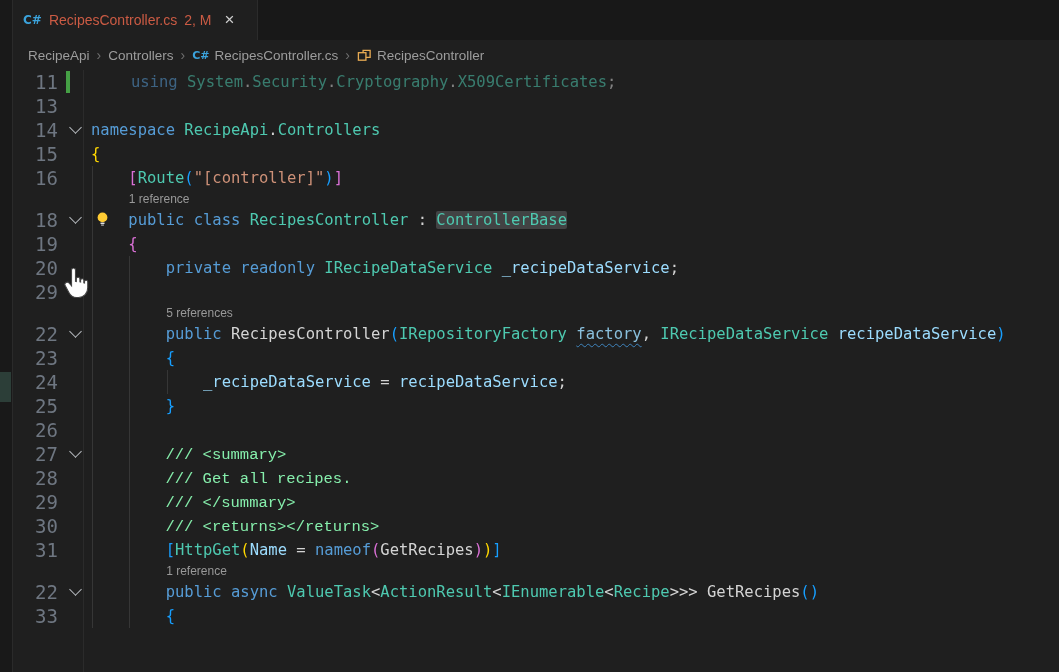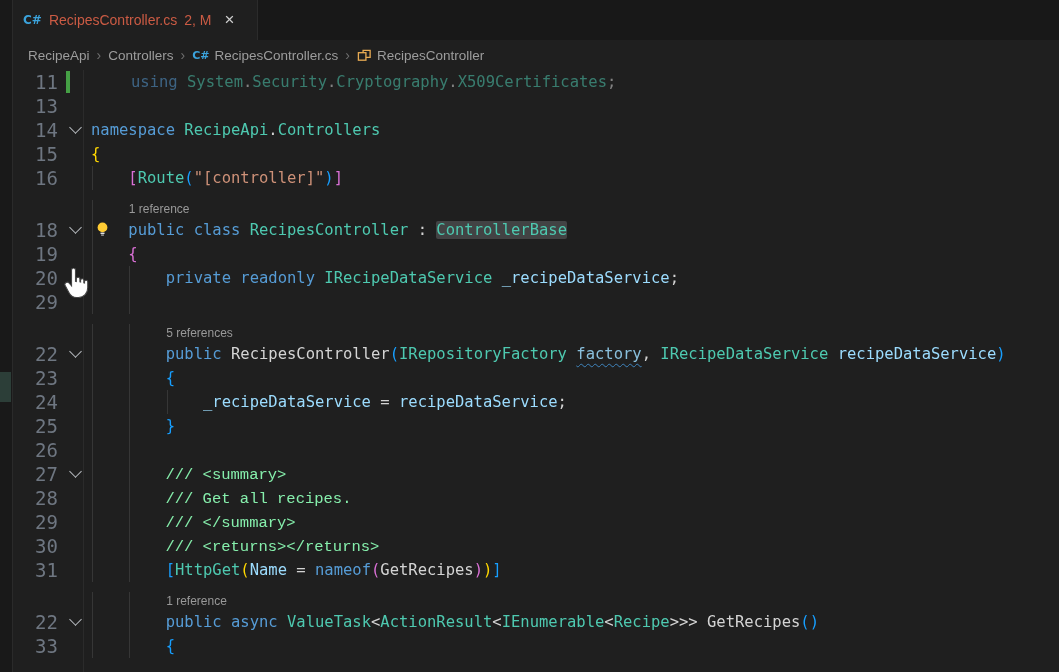--- a/index.html
+++ b/index.html
@@ -25,21 +25,21 @@
   #crumbs .item{display:flex;align-items:center;cursor:pointer;}
   #crumbs .sep{color:#6e6e6e;margin:0 7px;font-size:14px;}
   #crumbs .cs-icon{font-size:11px;margin-right:5px;}
   #crumbs .class-icon{margin-right:5px;display:inline-flex;}
 
   
   #code{position:absolute;left:0;top:70px;width:1059px;font-family:"DejaVu Sans Mono",monospace;}
   #gutsep{position:absolute;left:83px;top:70px;bottom:0;width:1px;background:#2b2b2b;}
   .row{position:relative;width:1059px;}
   .row.code{height:24px;line-height:24px;font-size:15.5px;}
-  .row.lens{height:18px;line-height:18px;margin-top:10px;}
+  .row.lens{height:18px;line-height:18px;}
   .guide{position:absolute;top:0;bottom:0;width:1px;background:#363636;}
   .ln{position:absolute;left:30px;width:28px;text-align:right;color:#6e7681;font-size:19px;
       font-family:"DejaVu Sans Mono",monospace;cursor:pointer;}
   .gitbar{position:absolute;left:66px;top:1px;bottom:1px;width:4px;background:#45a045;}
   .chev{position:absolute;left:71px;top:50%;width:8px;height:8px;margin-top:-7px;
         border-right:1.6px solid #b8bcc1;border-bottom:1.6px solid #b8bcc1;transform:rotate(45deg);cursor:pointer;}
   .bulb{position:absolute;left:94px;top:3px;width:17px;height:17px;}
   .linetext{position:absolute;left:91px;white-space:pre;color:#d4d4d4;}
   .linetext.dim{opacity:.55;margin-left:40px;}
   .lenstext{position:absolute;color:#999;font-size:12px;font-family:"Liberation Sans",sans-serif;cursor:pointer;}

